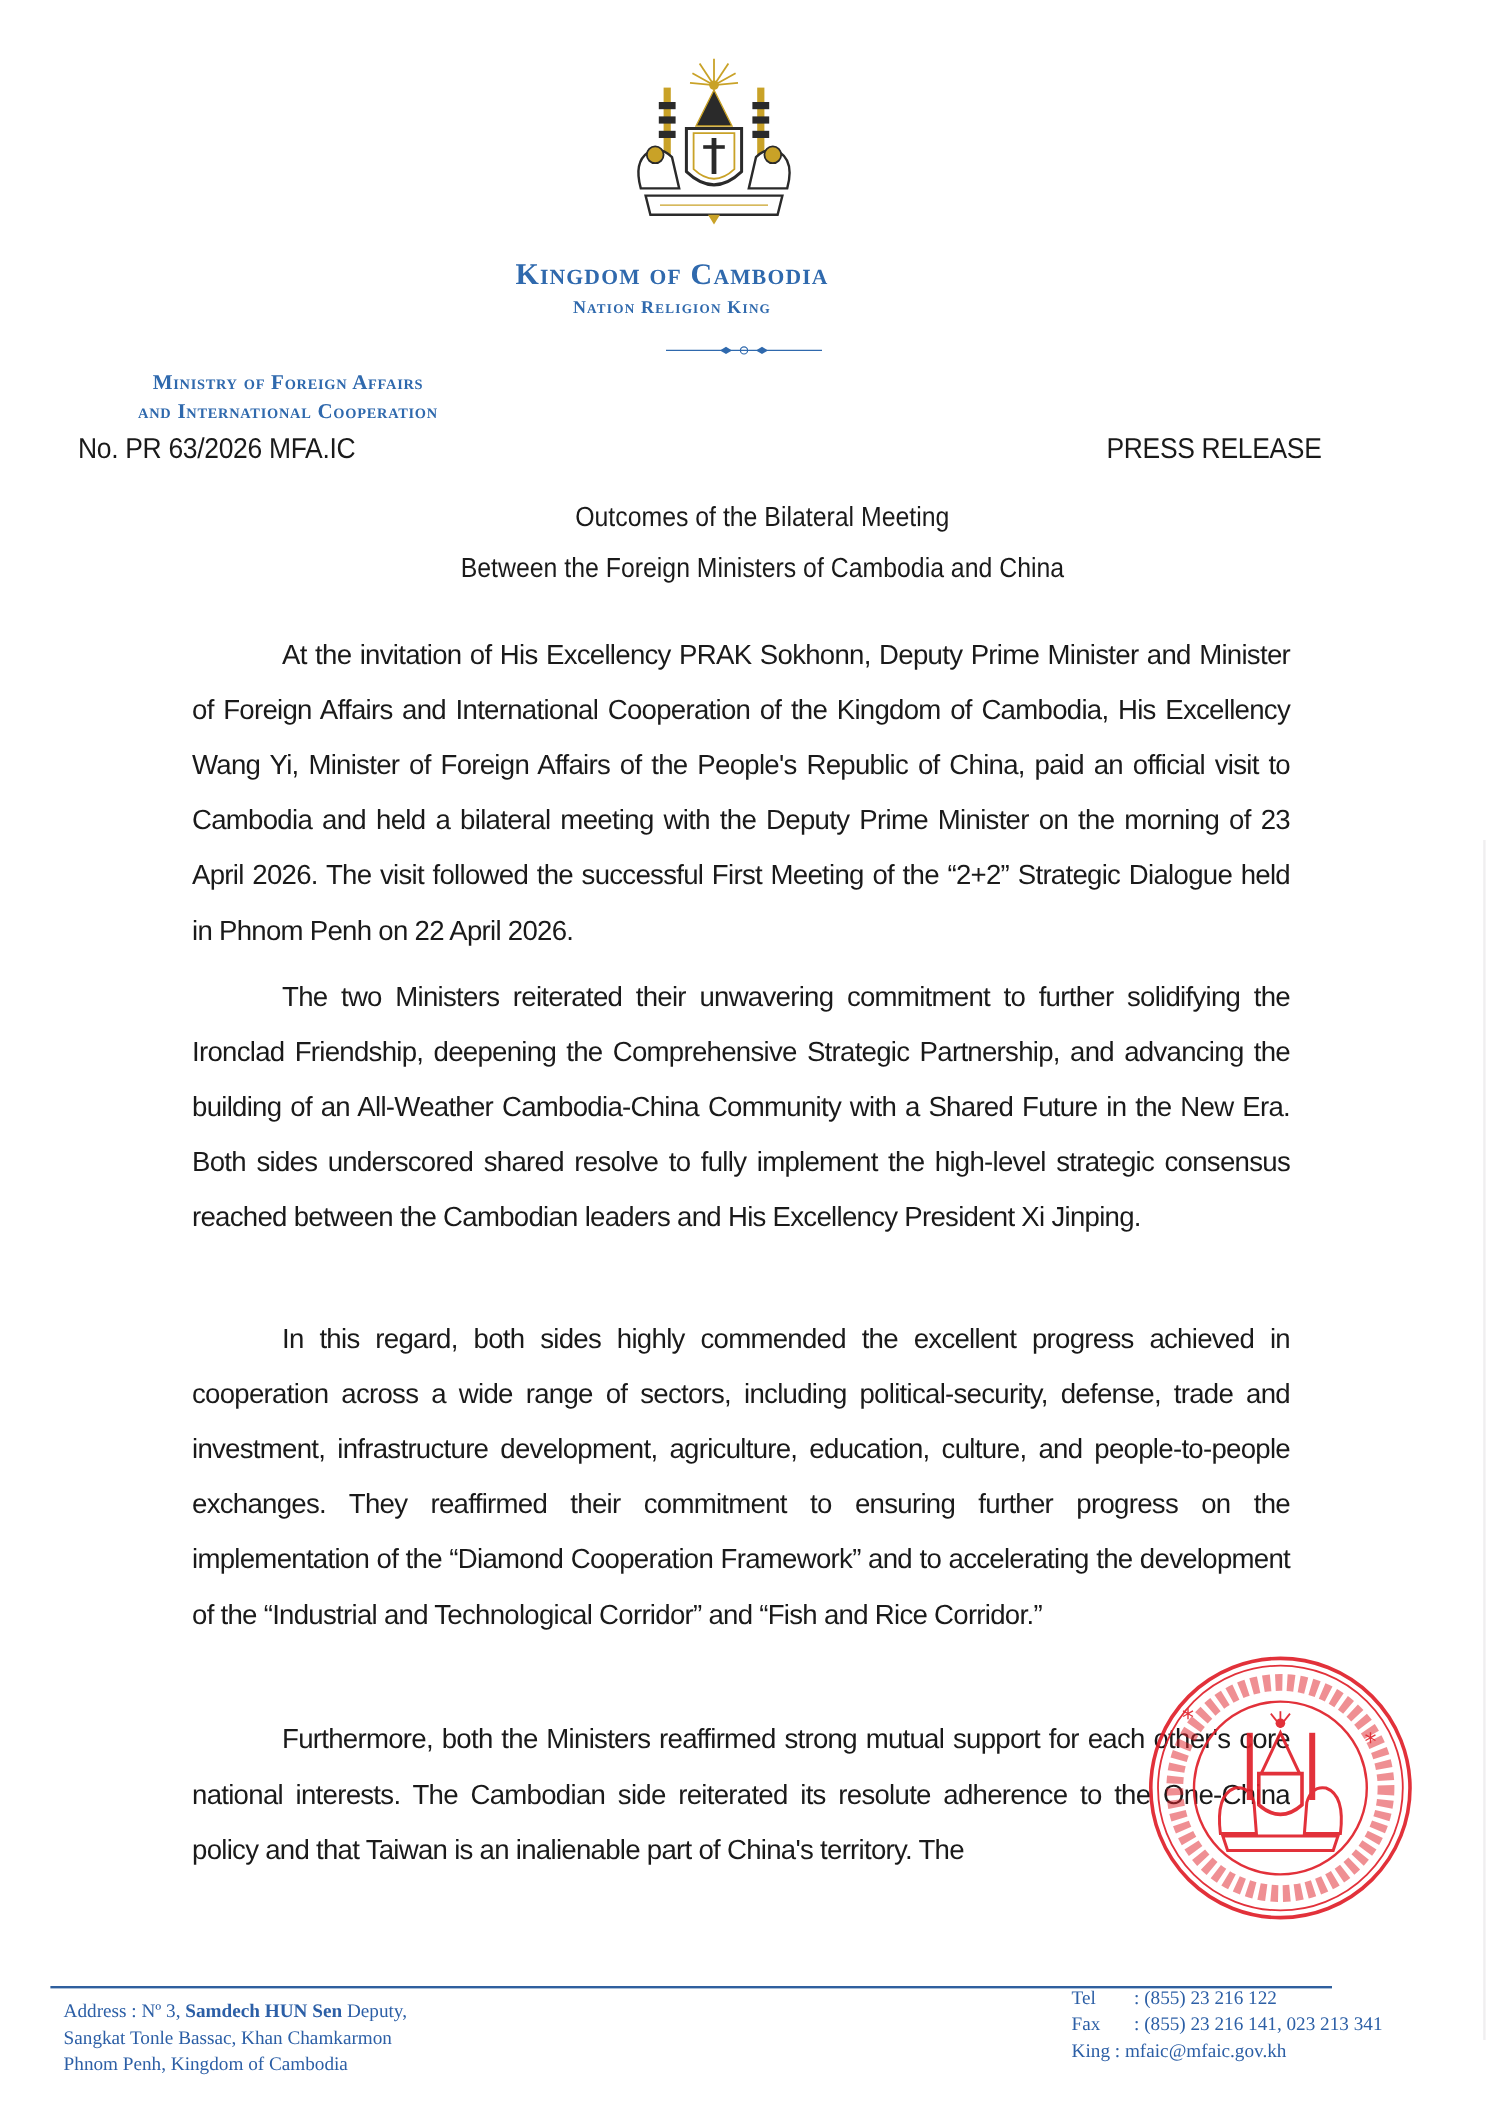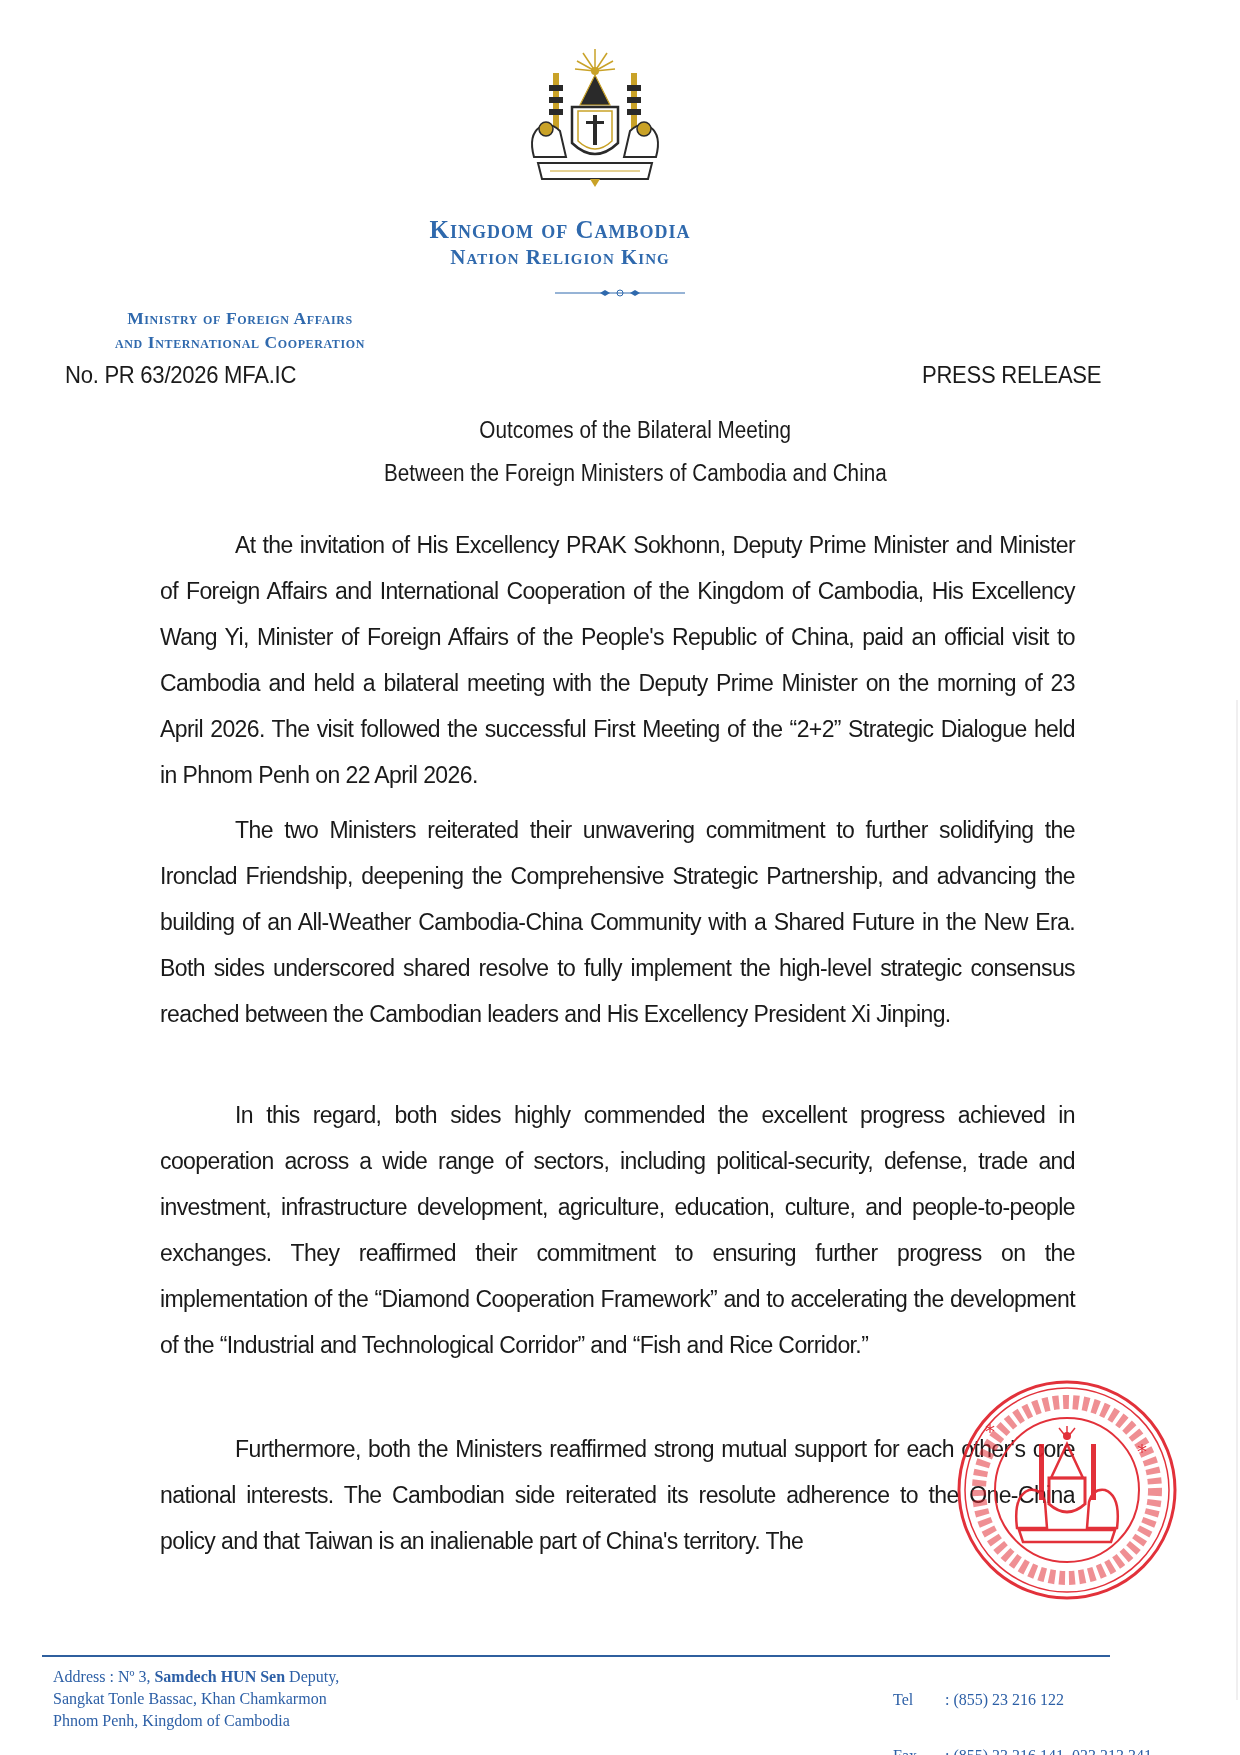--- a/index.html
+++ b/index.html
@@ -4,21 +4,21 @@
 <style>
   html, body { margin: 0; padding: 0; background: #ffffff; }
   body { width: 1240px; height: 1755px; position: relative; overflow: hidden; font-family: "Liberation Sans", sans-serif; color: #1a1a1a; }
   .abs { position: absolute; }
 
   
   .emblem { left: 520px; top: 45px; width: 150px; height: 150px; }
 
   .kingdom { left: 0; width: 1120px; top: 216px; text-align: center; color: #2f69ad; font-family: "Liberation Serif", serif; font-weight: bold; font-variant: small-caps; letter-spacing: 1px; }
   .kingdom .l1 { font-size: 25px; line-height: 28px; }
-  .kingdom .l2 { font-size: 21px; line-height: 26px; }
+  .kingdom .l2 { font-size: 15px; line-height: 26px; }
   .ornament { left: 555px; top: 283px; width: 130px; height: 8px; }
 
   .ministry { left: 50px; top: 306px; width: 380px; text-align: center; color: #2f69ad; font-family: "Liberation Serif", serif; font-weight: bold; font-variant: small-caps; letter-spacing: 0.6px; font-size: 17.5px; line-height: 24px; }
 
   .refno { left: 65px; top: 361px; font-size: 24px; color: #1a1a1a; transform: scaleX(0.92); transform-origin: left; letter-spacing: -0.3px; }
   .press { left: 922px; top: 361px; font-size: 24px; color: #1a1a1a; transform: scaleX(0.92); transform-origin: left; letter-spacing: -0.3px; }
 
   .title { left: 0; width: 1240px; text-align: center; font-size: 23px; color: #1a1a1a; padding-left: 15px; }
   .title span { display: inline-block; transform: scaleX(0.9); }
   .t1 { top: 417px; }
@@ -32,21 +32,21 @@
   .p4 { top: 1426px; height: 138px; overflow: hidden; }
 
   
   .seal { left: 955px; top: 1378px; width: 225px; height: 225px; opacity: 0.92; }
 
   .rule { left: 42px; top: 1655px; width: 1068px; height: 2px; background: #2f5f9e; }
 
   .addr { left: 53px; top: 1666px; font-family: "Liberation Serif", serif; font-size: 16px; line-height: 22px; color: #2c5fa6; }
   .addr b { font-weight: bold; }
   .contact { left: 893px; top: 1655px; font-family: "Liberation Serif", serif; font-size: 16px; line-height: 22px; color: #2c5fa6; }
-  .contact .row { display: flex; margin-top: 34px; }
+  .contact .row { display: flex; }
   .contact .lbl { width: 52px; display: inline-block; }
 
   .edge { left: 1236px; top: 700px; width: 2px; height: 1000px; background: #f0eff0; }
 </style>
 </head>
 <body>
 
 <div class="abs emblem">
   <svg width="150" height="150" viewBox="0 0 150 150">
 

